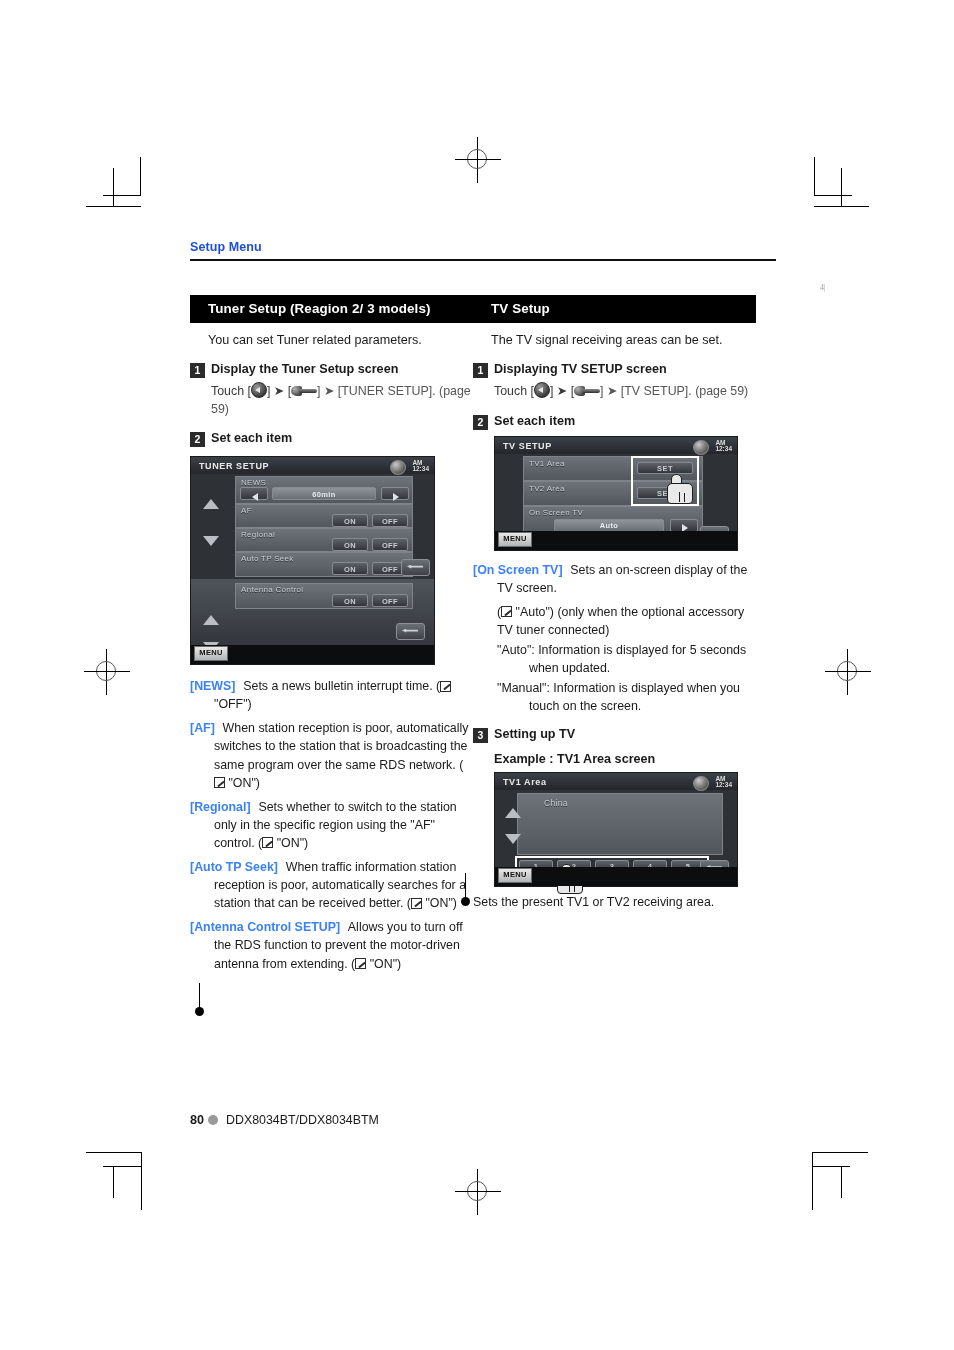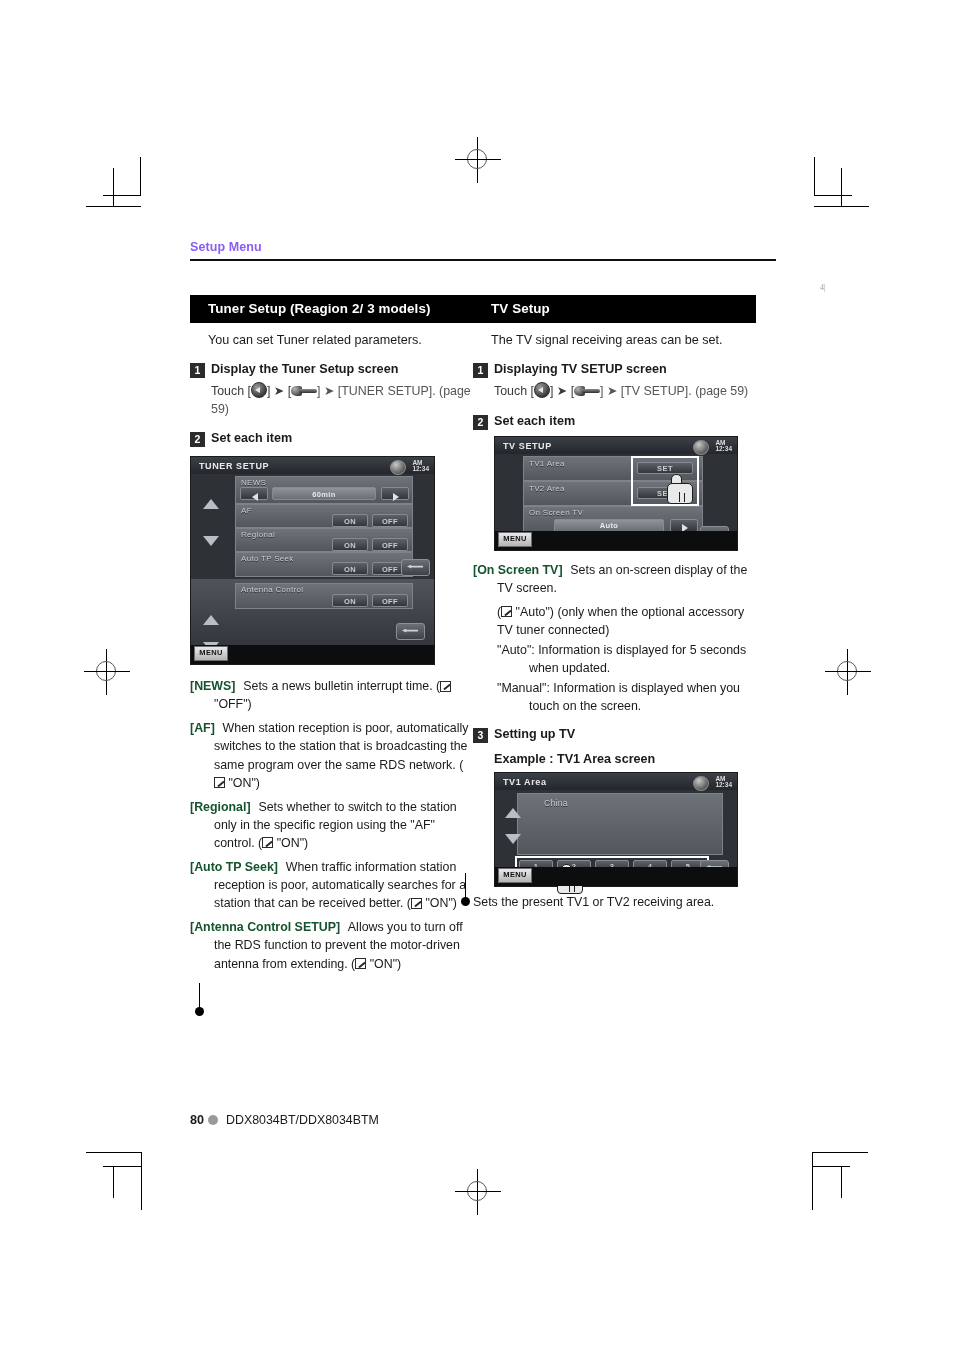--- a/index.html
+++ b/index.html
@@ -22,21 +22,21 @@
   .reg .circ {
     position:absolute; left:6px; top:6px; width:20px; height:20px;
     border:1px solid #555; border-radius:50%; box-sizing:border-box;
   }
 
   
   .page { position:absolute; left:190px; top:240px; width:590px; height:900px; }
 
   .running-head {
     font-size:12.5px; font-weight:bold; letter-spacing:.1px;
-    color:#8b5cf6; padding-bottom:5px;
+    color:#1d4ed8; padding-bottom:5px;
   }
   .head-rule { height:1.6px; background:#111; width:586px; margin-bottom:34px; }
 
   .cols { display:flex; }
   .col { width:283px; position:relative; }
 
   
   .sec-bar {
     background:#000; color:#fff; font-weight:bold; font-size:13.4px;
     padding:6px 0 6px 18px; letter-spacing:.1px; line-height:1.25;
@@ -85,21 +85,21 @@
     background:#fff;
   }
   .ic-pencil::after{
     content:""; position:absolute; left:1.5px; top:4.5px; width:8px; height:2px;
     background:#2b2b2b; transform:rotate(-40deg);
   }
 
   
   .defs { margin-top:12px; }
   .def { font-size:12.4px; line-height:1.46; margin-bottom:6px; padding-left:24px; text-indent:-24px; }
-  .def .term { font-weight:bold; color:#14532d;text-align:center; }
+  .def .term { font-weight:bold; color:#3b82f6;text-align:center; }
   .def .gap { letter-spacing:.35em; }
   .def.sub { padding-left:24px; text-indent:0; margin-bottom:2px; }
   .def.sub2 { padding-left:56px; text-indent:-32px; margin-bottom:2px; }
   .ex-title { font-size:12.6px; font-weight:bold; margin:9px 0 6px 21px; }
   .caption { font-size:12.4px; line-height:1.4; margin-top:7px; }
 
   
   .shot { position:relative; border:1px solid #1b1b1b; background:#2e3136; }
   .shot.tuner { width:243px; height:207px; margin-top:9px; }
   .shot.tvsetup { width:242px; height:113px; margin-top:6px; }

